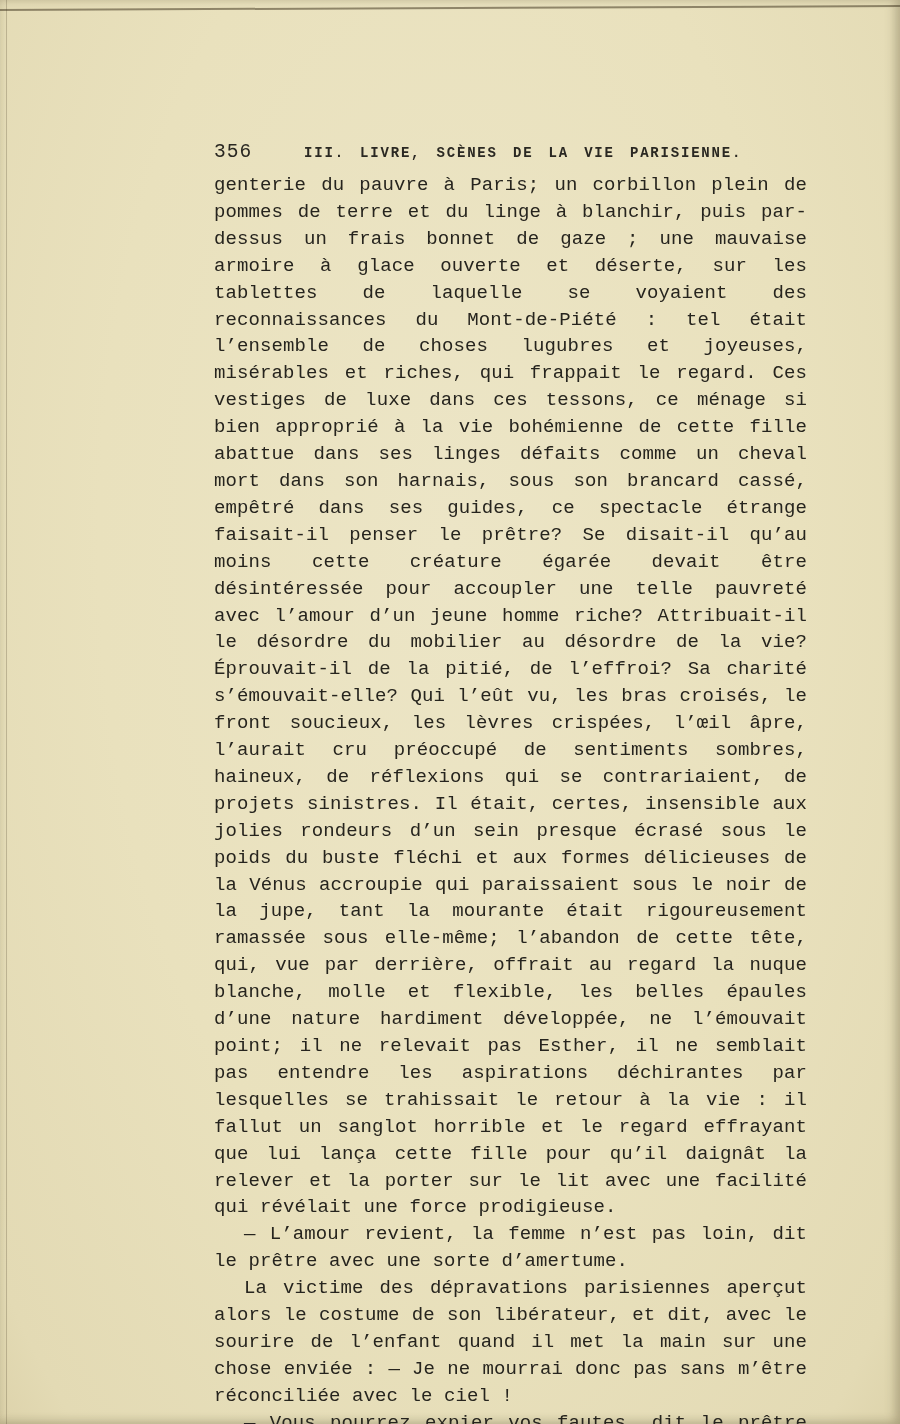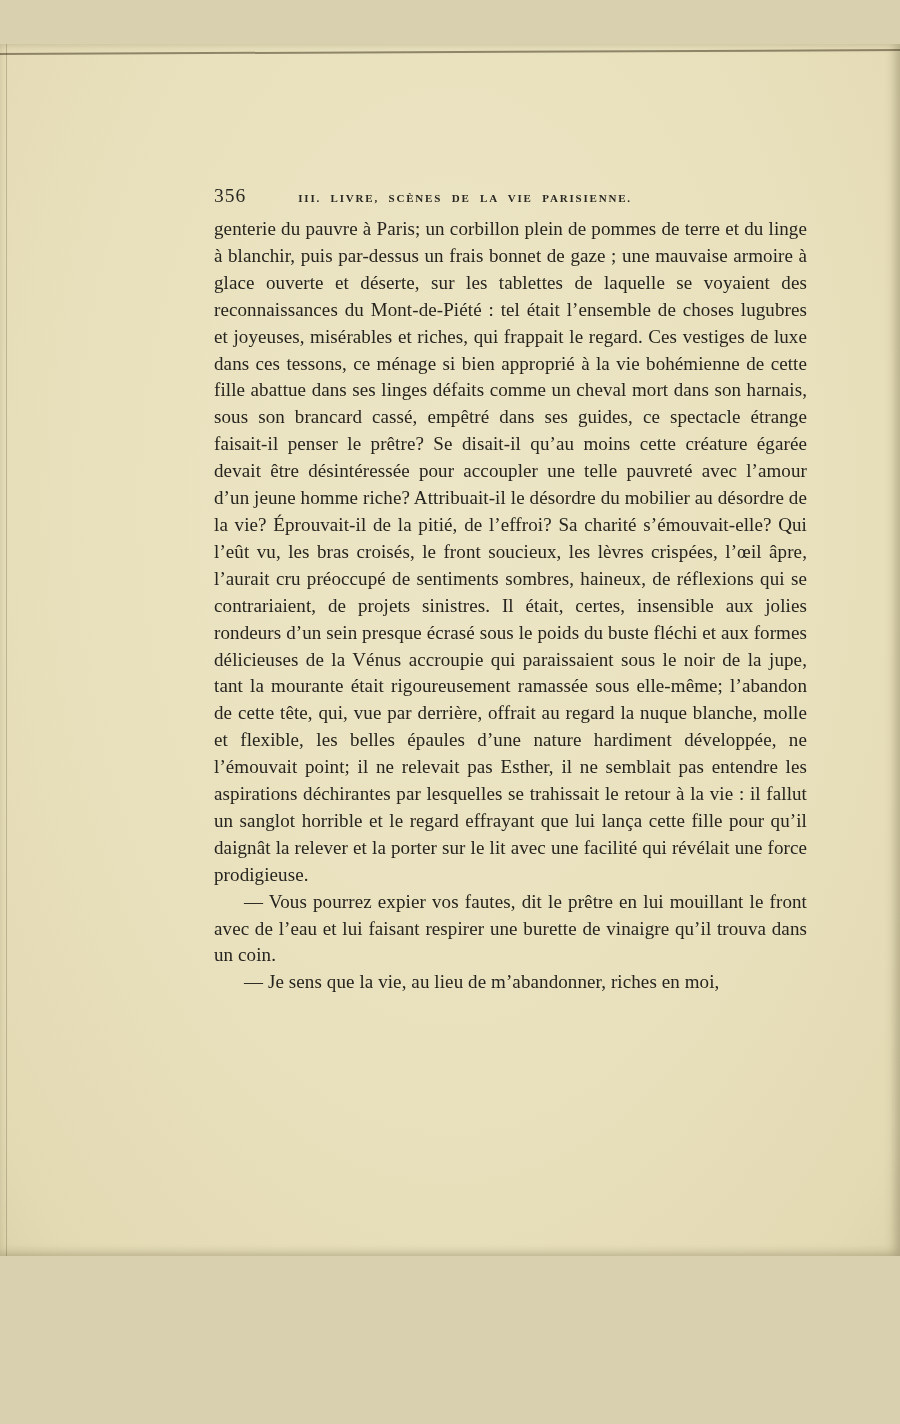--- a/index.html
+++ b/index.html
@@ -3,27 +3,26 @@
 <meta charset="utf-8">
 <style>
   html, body {
     margin: 0;
     padding: 0;
     background: #d8d0ae;
   }
   .scan {
     position: relative;
     width: 900px;
-    height: 1212px;
+    height: 1424px;
     overflow: hidden;
     background: radial-gradient(ellipse at 50% 38%, #ece5c6 0%, #e9e1bd 55%, #e3dab4 92%, #ddd3ab 100%);
     box-shadow: inset -6px 0 10px rgba(90,78,50,0.25), inset 0 -4px 8px rgba(90,78,50,0.15);
-    font-family: Liberation Serif, serif;
+    font-family: Liberation Mono, monospace;
     color: #26241e;
-    margin-top: 44px;
   }
   .edge-line {
     position: absolute;
     background: rgba(70,58,36,0.55);
     pointer-events: none;
   }
   .edge-line.top {
     top: 7px;
     left: -10px;
     width: 930px;
@@ -49,21 +48,21 @@
     margin-bottom: 9px;
     white-space: nowrap;
   }
   .page-number {
     font-size: 19.5px;
     letter-spacing: 1px;
     color: #2a2822;
   }
   .running-title {
     margin-left: 52px;
-    font-size: 11px;
+    font-size: 14px;
     font-weight: bold;
     letter-spacing: 1.8px;
     word-spacing: 5px;
     color: #2a2822;
   }
   .body-text {
     text-align: justify;
   }
   .para {
     margin: 0;
@@ -85,18 +84,20 @@
 
   <div class="page-content">
 
     <div class="page-header">
       <span class="page-number">356</span>
       <span class="running-title">III. LIVRE, SCÈNES DE LA VIE PARISIENNE.</span>
     </div>
 
     <div class="body-text">
       <p class="para">genterie du pauvre à Paris; un corbillon plein de pommes de terre et du linge à blanchir, puis par-dessus un frais bonnet de gaze ; une mauvaise armoire à glace ouverte et déserte, sur les tablettes de laquelle se voyaient des reconnaissances du Mont-de-Piété : tel était l’ensemble de choses lugubres et joyeuses, misérables et riches, qui frappait le regard. Ces vestiges de luxe dans ces tessons, ce ménage si bien approprié à la vie bohémienne de cette fille abattue dans ses linges défaits comme un cheval mort dans son harnais, sous son brancard cassé, empêtré dans ses guides, ce spectacle étrange faisait-il penser le prêtre? Se disait-il qu’au moins cette créature égarée devait être désintéressée pour accoupler une telle pauvreté avec l’amour d’un jeune homme riche? Attribuait-il le désordre du mobilier au désordre de la vie? Éprouvait-il de la pitié, de l’effroi? Sa charité s’émouvait-elle? Qui l’eût vu, les bras croisés, le front soucieux, les lèvres crispées, l’œil âpre, l’aurait cru préoccupé de sentiments sombres, haineux, de réflexions qui se contrariaient, de projets sinistres. Il était, certes, insensible aux jolies rondeurs d’un sein presque écrasé sous le poids du buste fléchi et aux formes délicieuses de la Vénus accroupie qui paraissaient sous le noir de la jupe, tant la mourante était rigoureusement ramassée sous elle-même; l’abandon de cette tête, qui, vue par derrière, offrait au regard la nuque blanche, molle et flexible, les belles épaules d’une nature hardiment développée, ne l’émouvait point; il ne relevait pas Esther, il ne semblait pas entendre les aspirations déchirantes par lesquelles se trahissait le retour à la vie : il fallut un sanglot horrible et le regard effrayant que lui lança cette fille pour qu’il daignât la relever et la porter sur le lit avec une facilité qui révélait une force prodigieuse.</p>
+      <p class="para indent">— L’amour revient, la femme n’est pas loin, dit le prêtre avec une sorte d’amertume.</p>
+      <p class="para indent">La victime des dépravations parisiennes aperçut alors le costume de son libérateur, et dit, avec le sourire de l’enfant quand il met la main sur une chose enviée : — Je ne mourrai donc pas sans m’être réconciliée avec le ciel !</p>
       <p class="para indent">— Vous pourrez expier vos fautes, dit le prêtre en lui mouillant le front avec de l’eau et lui faisant respirer une burette de vinaigre qu’il trouva dans un coin.</p>
       <p class="para indent">— Je sens que la vie, au lieu de m’abandonner, riches en moi,</p>
     </div>
 
   </div>
 </div>
 
 </body></html>

